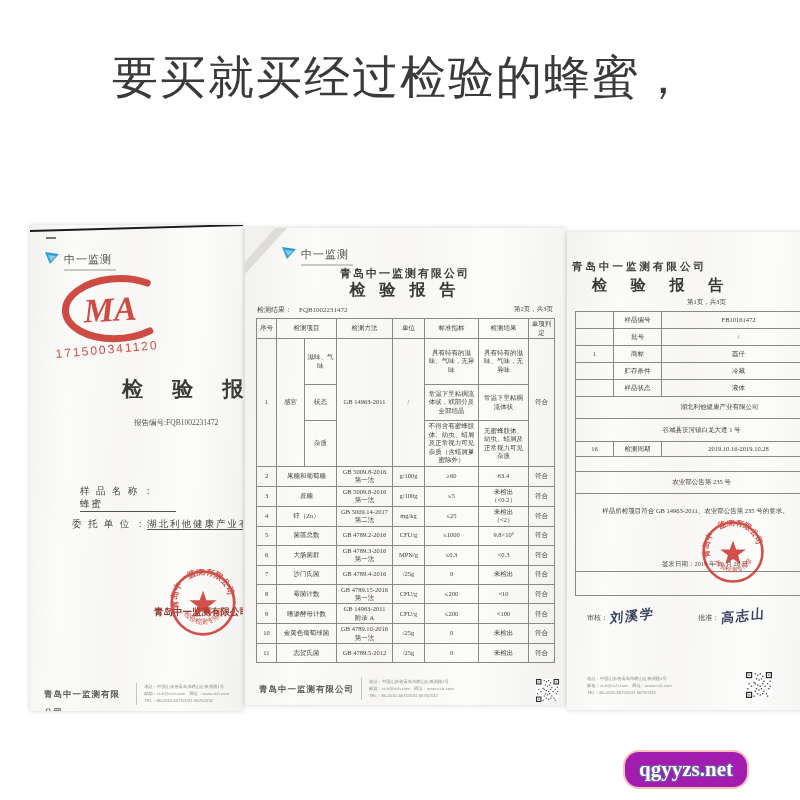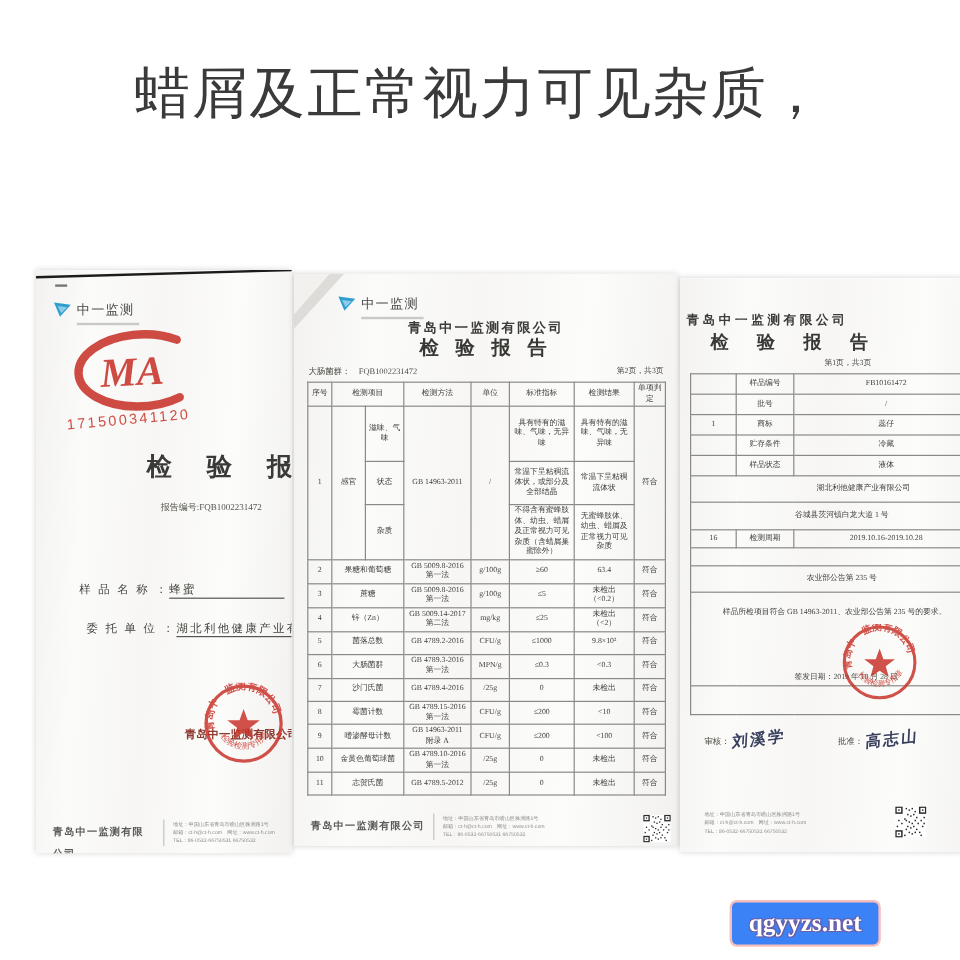--- a/index.html
+++ b/index.html
@@ -40,31 +40,31 @@
   .redtext{color:#a03a31;}
   .sig{display:inline-block;font-size:13px;font-weight:bold;color:#39405e;
        transform:rotate(-7deg) skewX(-10deg);letter-spacing:2px;}
   .fold{position:absolute;top:0;left:0;width:0;height:0;
         border-top:46px solid #dddcd8;border-right:42px solid transparent;}
   .fold2{position:absolute;top:0;left:0;width:0;height:0;
         border-top:34px solid #f2f1ed;border-right:30px solid transparent;}
   .scanline{position:absolute;left:-4px;top:2px;width:225px;height:2px;background:#1c1c1c;
         transform:rotate(-1.6deg);}
   .wm-tri{position:absolute;opacity:.05;}
-  .watermark{position:absolute;left:610px;top:752px;width:122px;height:35px;background:#3b82f6;
-        display:flex;align-items:center;justify-content:center;border-radius:4px;
+  .watermark{position:absolute;left:625px;top:752px;width:122px;height:35px;background:#a21caf;
+        display:flex;align-items:center;justify-content:center;border-radius:14px;
         box-shadow:0 0 0 2px rgba(232,71,63,.35);}
   .watermark span{font-family:"Liberation Serif",serif;font-weight:bold;font-size:21px;color:#ffffff;
         text-shadow:-1px -1px 0 #6b5ea8,1px -1px 0 #6b5ea8,-1px 1px 0 #6b5ea8,1px 1px 0 #6b5ea8;}
 </style>
 </head>
 <body>
 
 <div class="headline">
-  <div>蜡屑及正常视力可见杂质，</div>
+  <div>要买就买经过检验的蜂蜜，</div>
 </div>
 
 <svg class="wm-tri" style="left:120px;top:420px;" width="20" height="20">
     <polygon points="1,4 19,7 8,19" fill="#555"></polygon>
   </svg>
 <svg class="wm-tri" style="left:430px;top:300px;" width="18" height="18">
     <polygon points="1,4 17,6 7,17" fill="#555"></polygon>
   </svg>
 <svg class="wm-tri" style="left:330px;top:560px;" width="18" height="18">
     <polygon points="1,4 17,6 7,17" fill="#555"></polygon>
@@ -96,21 +96,21 @@
 
   <svg class="abs" style="left:16px;top:46px;opacity:.88;transform:rotate(-3deg);" width="130" height="92">
     <path d="M103,14 A52,30 0 1 0 103,62" fill="none" stroke="#c9342b" stroke-width="7" stroke-linecap="round"></path>
     <text x="38" y="50" font-family="Liberation Serif,serif" font-size="34" font-weight="bold" fill="#c9342b" font-style="italic">MA</text>
     <text x="8" y="84" font-family="Liberation Sans,sans-serif" font-size="12" fill="#c9342b" letter-spacing="2" transform="rotate(-2 8 84)">171500341120</text>
   </svg>
 
   <div class="abs doc" style="left:92px;top:150px;width:200px;font-size:21px;font-weight:bold;letter-spacing:12px;color:#3a3a38;white-space:nowrap;">检 验 报 告</div>
   <div class="abs doc" style="left:104px;top:193px;width:180px;font-size:7.5px;color:#55554f;white-space:nowrap;">报告编号:FQB1002231472</div>
 
-  <div class="abs doc" style="left:36px;top:260px;font-size:9.5px;letter-spacing:2px;color:#45453f;">
+  <div class="abs doc" style="left:50px;top:260px;font-size:9.5px;letter-spacing:2px;color:#45453f;">
     <span>样 品 名 称 ：</span><span class="underline" style="display:inline-block;min-width:96px;">蜂蜜</span>
   </div>
   <div class="abs doc" style="left:42px;top:293px;font-size:9.5px;letter-spacing:2px;color:#45453f;white-space:nowrap;">
     <span>委 托 单 位 ：</span><span class="underline">湖北利他健康产业有限公司</span>
   </div>
 
   <div class="abs doc redtext" style="left:124px;top:381px;font-size:9.5px;font-weight:bold;white-space:nowrap;color:#8d392f;">青岛中一监测有限公司</div>
   <svg class="abs" style="left:139px;top:344px;opacity:.85;" width="68" height="68" viewBox="0 0 100 100">
     <defs>
       <path id="arcT1" d="M14,58 A38,38 0 1 1 86,58"></path>
@@ -150,21 +150,21 @@
         <polygon points="4,6 12,7 7,12" fill="#8ecbe8"></polygon>
     </svg>
     <span>
       <span class="lt">中一监测</span>
       <span class="tag"></span>
     </span>
   </div>
 
   <div class="abs doc" style="left:0;top:38px;width:320px;text-align:center;font-size:11px;font-weight:bold;letter-spacing:2px;color:#3c3c38;">青岛中一监测有限公司</div>
   <div class="abs doc" style="left:0;top:52px;width:320px;text-align:center;font-size:16px;font-weight:bold;letter-spacing:5px;color:#383834;">检 验 报 告</div>
-  <div class="abs doc" style="left:12px;top:77px;font-size:7px;color:#4a4a44;">大肠菌群：　FQB1002231472</div>
+  <div class="abs doc" style="left:12px;top:77px;font-size:7px;color:#4a4a44;">检测结果：　FQB1002231472</div>
   <div class="abs doc" style="left:190px;top:77px;width:118px;text-align:right;font-size:6.5px;color:#4a4a44;">第2页，共3页</div>
 
   <table class="rep abs" style="left:11px;top:90px;width:298px;">
     <colgroup>
       <col style="width:20px">
         <col style="width:28px">
         <col style="width:32px">
         <col style="width:56px">
       <col style="width:32px">
         <col style="width:54px">

